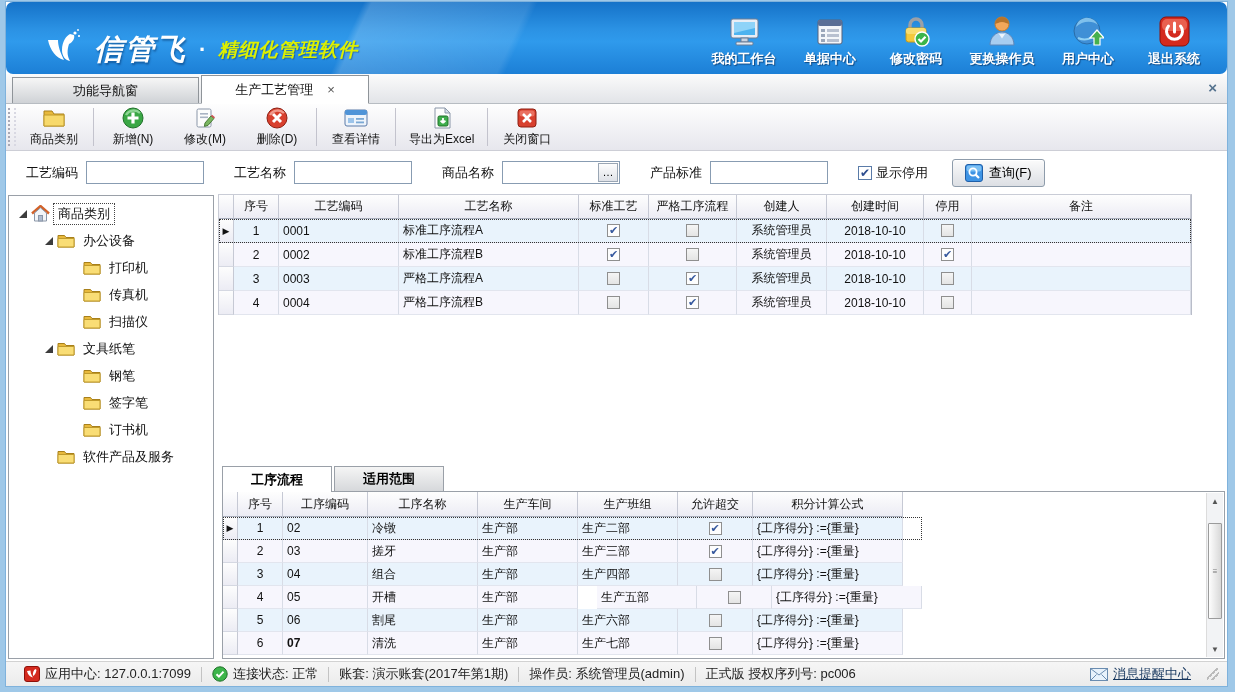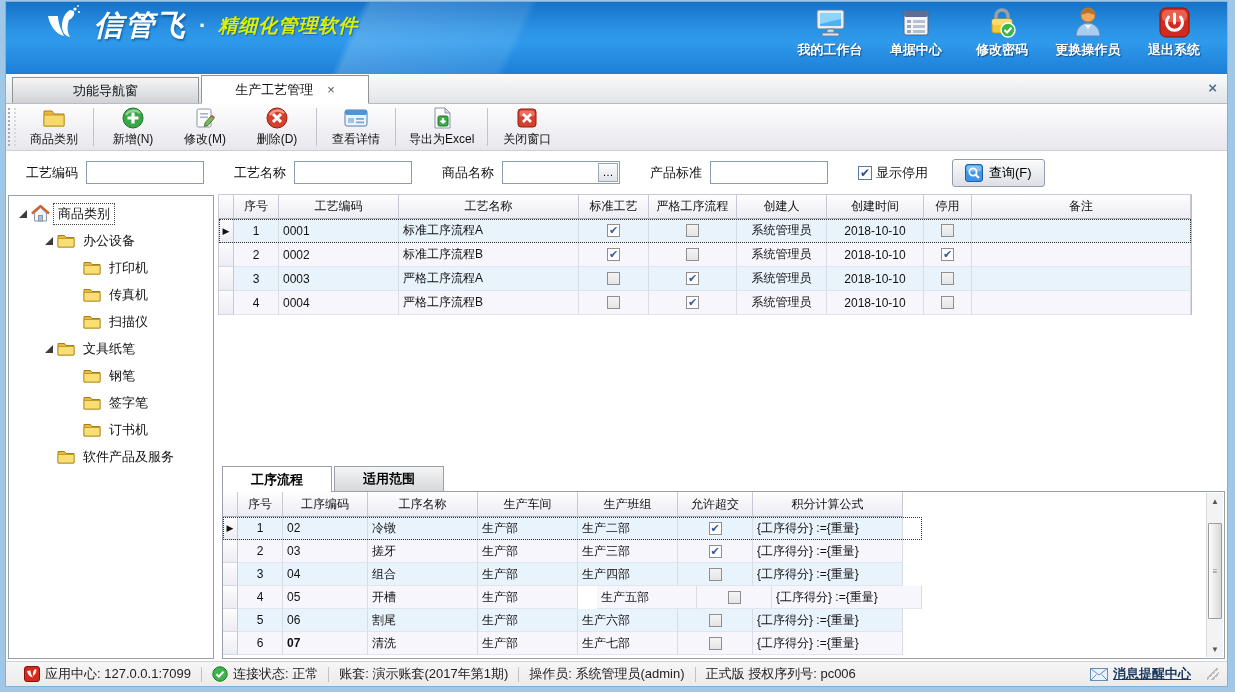--- a/index.html
+++ b/index.html
@@ -4,21 +4,21 @@
 <style>
   * { margin:0; padding:0; box-sizing:border-box; }
   body { font-family:"Liberation Sans","DejaVu Sans",sans-serif; }
   .screen { position:relative; width:1235px; height:692px; background:#9fc8e8; overflow:hidden; }
   .frame { position:absolute; left:6px; top:2px; right:8px; bottom:6px; background:#fff;
            display:flex; flex-direction:column; box-shadow:0 0 0 1px #7fb2dc; }
 
   
   .titlebar { height:72px; flex:0 0 72px; position:relative;
     background:linear-gradient(180deg,#1572c8 0%,#2b92e4 38%,#2f9aec 55%,#1c7fd6 100%);
-    display:flex; align-items:flex-start; overflow:hidden; }
+    display:flex; align-items:flex-end; overflow:hidden;border-radius:7px; }
   .titlebar:before { content:""; position:absolute; left:-80px; top:-40px; width:760px; height:150px;
     background:linear-gradient(115deg,rgba(255,255,255,0) 55%,rgba(255,255,255,.18) 56%,rgba(255,255,255,.10) 75%,rgba(255,255,255,0) 76%); }
   .logo-wrap { display:flex; align-items:center; margin-left:34px; gap:10px; position:relative; }
   .logo-text { color:#fff; font-size:29px; font-weight:bold; font-style:italic; letter-spacing:2px;
     text-shadow:1px 2px 2px rgba(0,40,90,.45); }
   .logo-dot { color:#fff; font-size:22px; font-weight:bold; margin:0 2px; }
   .logo-sub { color:#ddf000; font-size:19px; font-weight:bold; font-style:italic; letter-spacing:1px;
     text-shadow:1px 1px 1px rgba(0,40,90,.4); }
   .nav { margin-left:auto; margin-right:14px; display:flex; align-items:flex-end; gap:8px; position:relative; }
   .nav-item { width:78px; display:flex; flex-direction:column; align-items:center; gap:3px; cursor:pointer; padding:2px 0 6px; }
@@ -114,21 +114,21 @@
   .vs-thumb { position:absolute; left:1px; right:1px; top:14px; height:96px; border:1px solid #9b9b9b; border-radius:1px;
     background:linear-gradient(90deg,#fdfdfd,#d8d8d8); display:flex; align-items:center; justify-content:center;
     font-size:8px; color:#777; letter-spacing:0; cursor:grab; }
 
   
   .statusbar { height:25px; flex:0 0 25px; background:linear-gradient(180deg,#f6f6f6,#ebebeb);
     border-top:1px solid #d2d2d2; display:flex; align-items:center; font-size:13px; color:#222; padding:0 8px; }
   .sb-item { display:flex; align-items:center; gap:5px; padding:0 10px; white-space:nowrap; }
   .sb-sep { width:1px; height:15px; background:#c3c3c3; }
   .sb-link { color:#17375e; text-decoration:underline; cursor:pointer; }
-  .sb-mail { margin-left:auto;font-weight:bold; }
+  .sb-mail { margin-left:auto; }
   .sb-grip { width:12px; height:12px; margin-left:6px;
     background:linear-gradient(135deg,transparent 40%,#bbb 40%,#bbb 50%,transparent 50%,transparent 65%,#bbb 65%,#bbb 75%,transparent 75%); }
 </style>
 </head>
 <body>
 
 <div class="screen">
   <div class="frame">
 
     <div class="titlebar">
@@ -192,20 +192,31 @@
                 <circle cx="15" cy="9" r="7" fill="#f2a75a" stroke="#c97c2a"></circle>
                 <path d="M15 2 a7 7 0 0 1 7 7 l-3 -1 a9 9 0 0 0 -8 0 l-3 1 a7 7 0 0 1 7 -7" fill="#b5742c"></path>
                 <path d="M3 30 c0 -8 6 -13 12 -13 c6 0 12 5 12 13 z" fill="#a8cdf0" stroke="#5f86b8"></path>
                 <path d="M11 17.5 c1.5 2 6.5 2 8 0 l-4 6 z" fill="#eef5fc"></path>
               </svg>
             </span>
             <span class="lbl">更换操作员</span>
           </div>
           <div class="nav-item">
             <span class="ico">
+              <svg width="32" height="32" viewBox="0 0 32 32">
+                <circle cx="15" cy="16" r="13" fill="#3f8fd6" stroke="#2a6da8"></circle>
+                <path d="M4 12 c6 -6 16 -7 22 -2 c-2 -5 -8 -8 -13 -7 c-5 1 -8 4 -9 9" fill="#7fc0ec"></path>
+                <path d="M6 23 c7 3 14 1 18 -4" fill="none" stroke="#8fd0f4" stroke-width="2"></path>
+                <path d="M22 30 v-7 h-4 l7 -8 l7 8 h-4 v7 z" fill="#46b04e" stroke="#fff" stroke-width="1.2"></path>
+              </svg>
+            </span>
+            <span class="lbl">用户中心</span>
+          </div>
+          <div class="nav-item">
+            <span class="ico">
               <svg width="31" height="31" viewBox="0 0 31 31">
                 <rect x="1" y="1" width="29" height="29" rx="6" fill="#d42a1e" stroke="#8e1009"></rect>
                 <rect x="3" y="3" width="25" height="12" rx="5" fill="#e9604f"></rect>
                 <path d="M15.5 7 v9" stroke="#fff" stroke-width="3" stroke-linecap="round"></path>
                 <path d="M9.5 10 a8 8 0 1 0 12 0" fill="none" stroke="#fff" stroke-width="3" stroke-linecap="round"></path>
               </svg>
             </span>
             <span class="lbl">退出系统</span>
           </div>
         </div>

